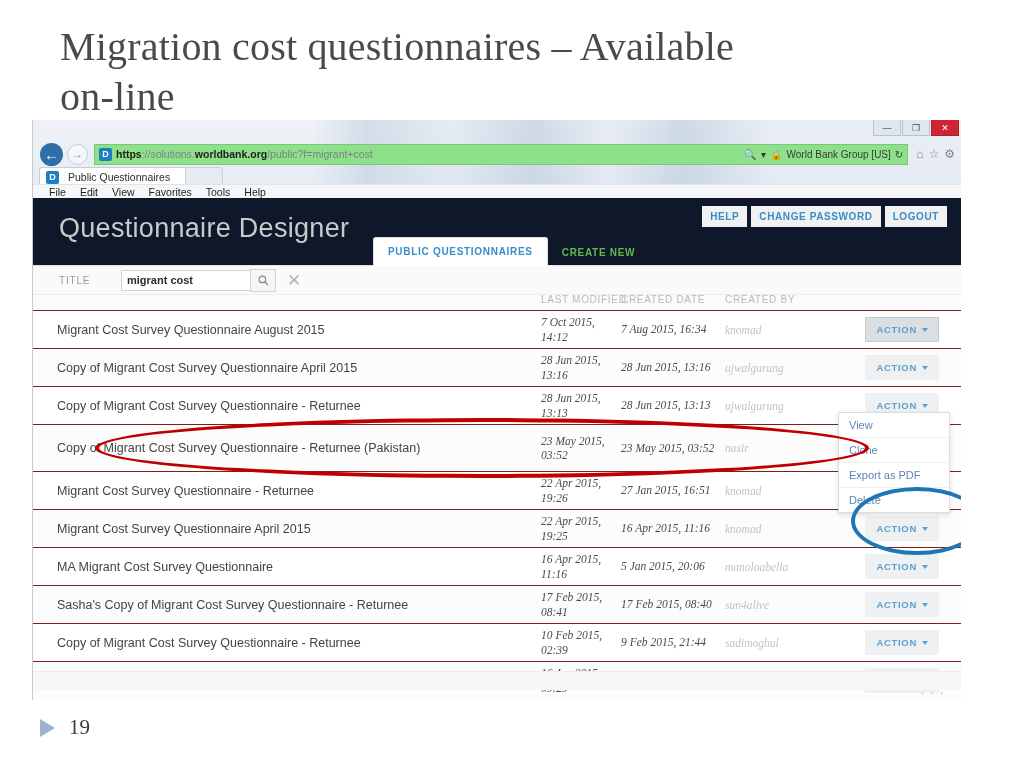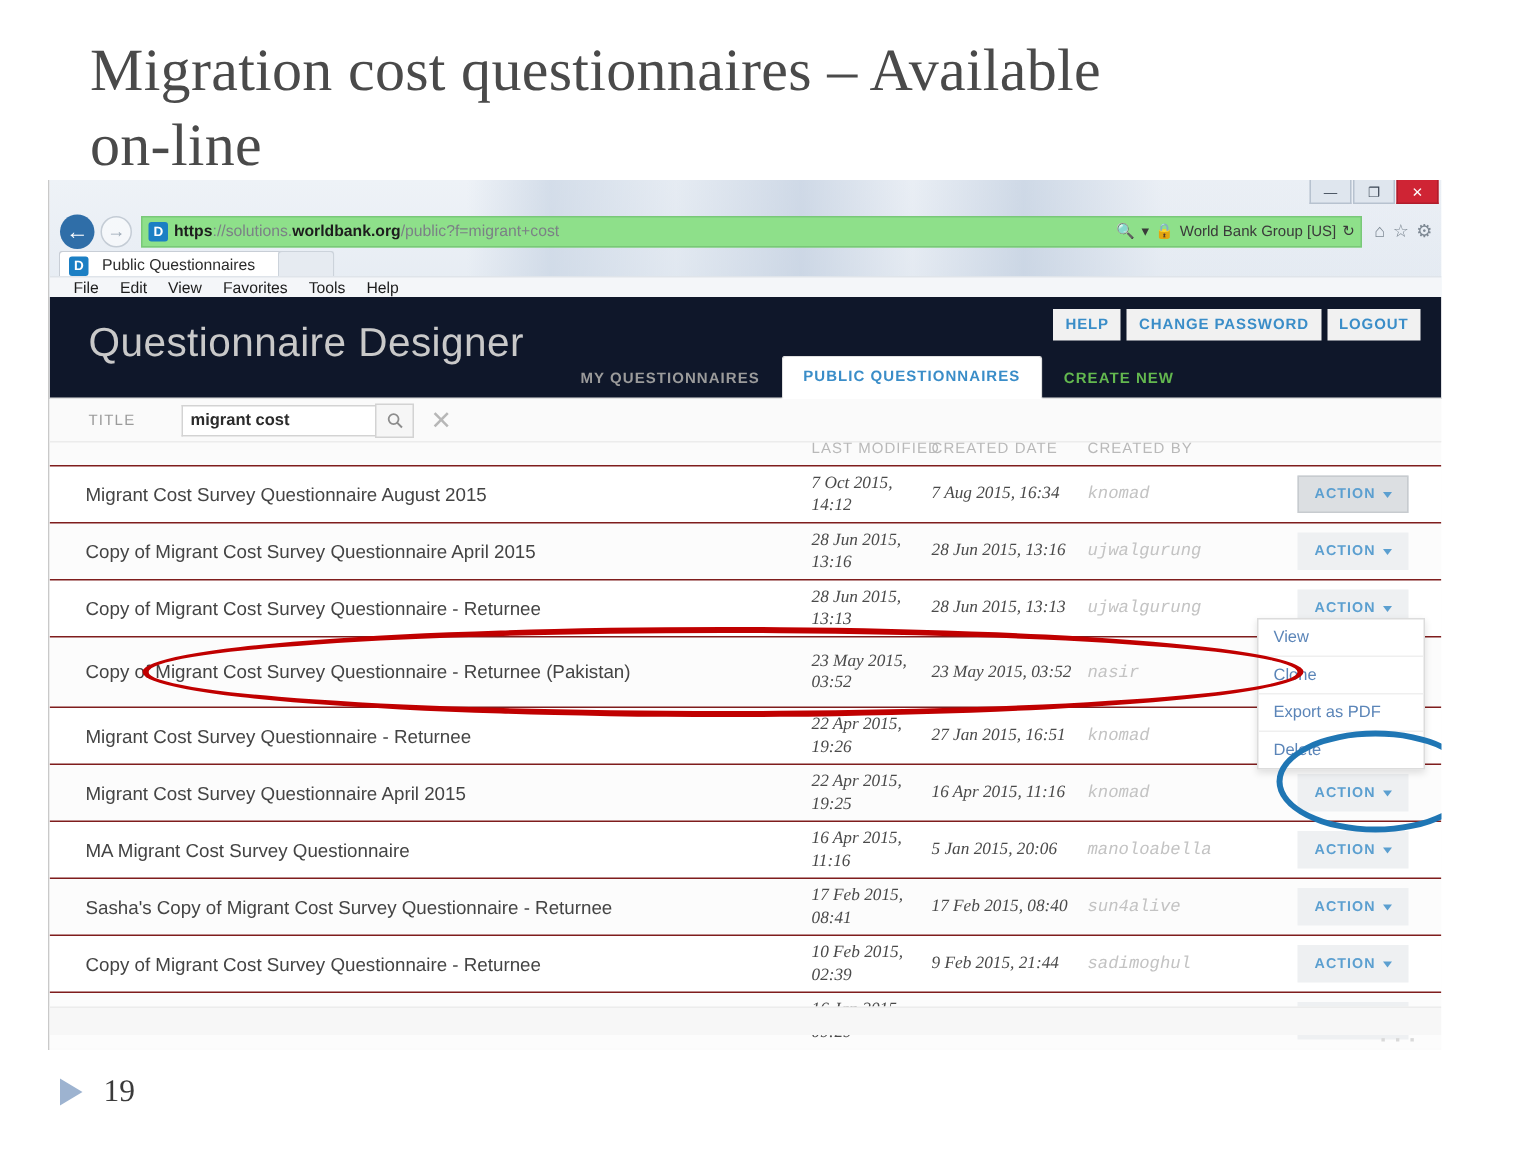--- a/index.html
+++ b/index.html
@@ -284,21 +284,21 @@
     position: absolute;
     font-family: "Liberation Serif", serif;
     font-style: italic;
     font-size: 11.5px; color: #4a4a4a;
     line-height: 1.25;
   }
   .r-mod { left: 508px; width: 76px; }
   .r-cre { left: 588px; width: 96px; }
   .r-by {
     position: absolute; left: 692px;
-    font-family: Liberation Mono, monospace;
+    font-family: Liberation Serif, serif;
     font-style: italic;
     font-size: 11.5px; color: #c3c3c3;
   }
   .action-btn {
     position: absolute; right: 22px;
     background: #eef0f2;
     color: #5b9fd0;
     font-size: 9.5px; font-weight: bold; letter-spacing: .7px;
     padding: 6px 10px;
     border: 1px solid transparent;
@@ -425,21 +425,20 @@
       <div class="app-header">
         <div class="app-title">Questionnaire Designer</div>
 
         <div class="top-links">
           <div class="top-link">HELP</div>
           <div class="top-link">CHANGE PASSWORD</div>
           <div class="top-link">LOGOUT</div>
         </div>
 
         <div class="nav-tabs">
-          <div class="ntab">MY QUESTIONNAIRES</div>
           <div class="ntab active">PUBLIC QUESTIONNAIRES</div>
           <div class="ntab create">CREATE NEW</div>
         </div>
         <div class="nav-underline"></div>
       </div>
 
       <div class="filter-bar">
         <div class="filter-label">TITLE</div>
         <input class="filter-input" value="migrant cost" style="">
         <div class="filter-search">

